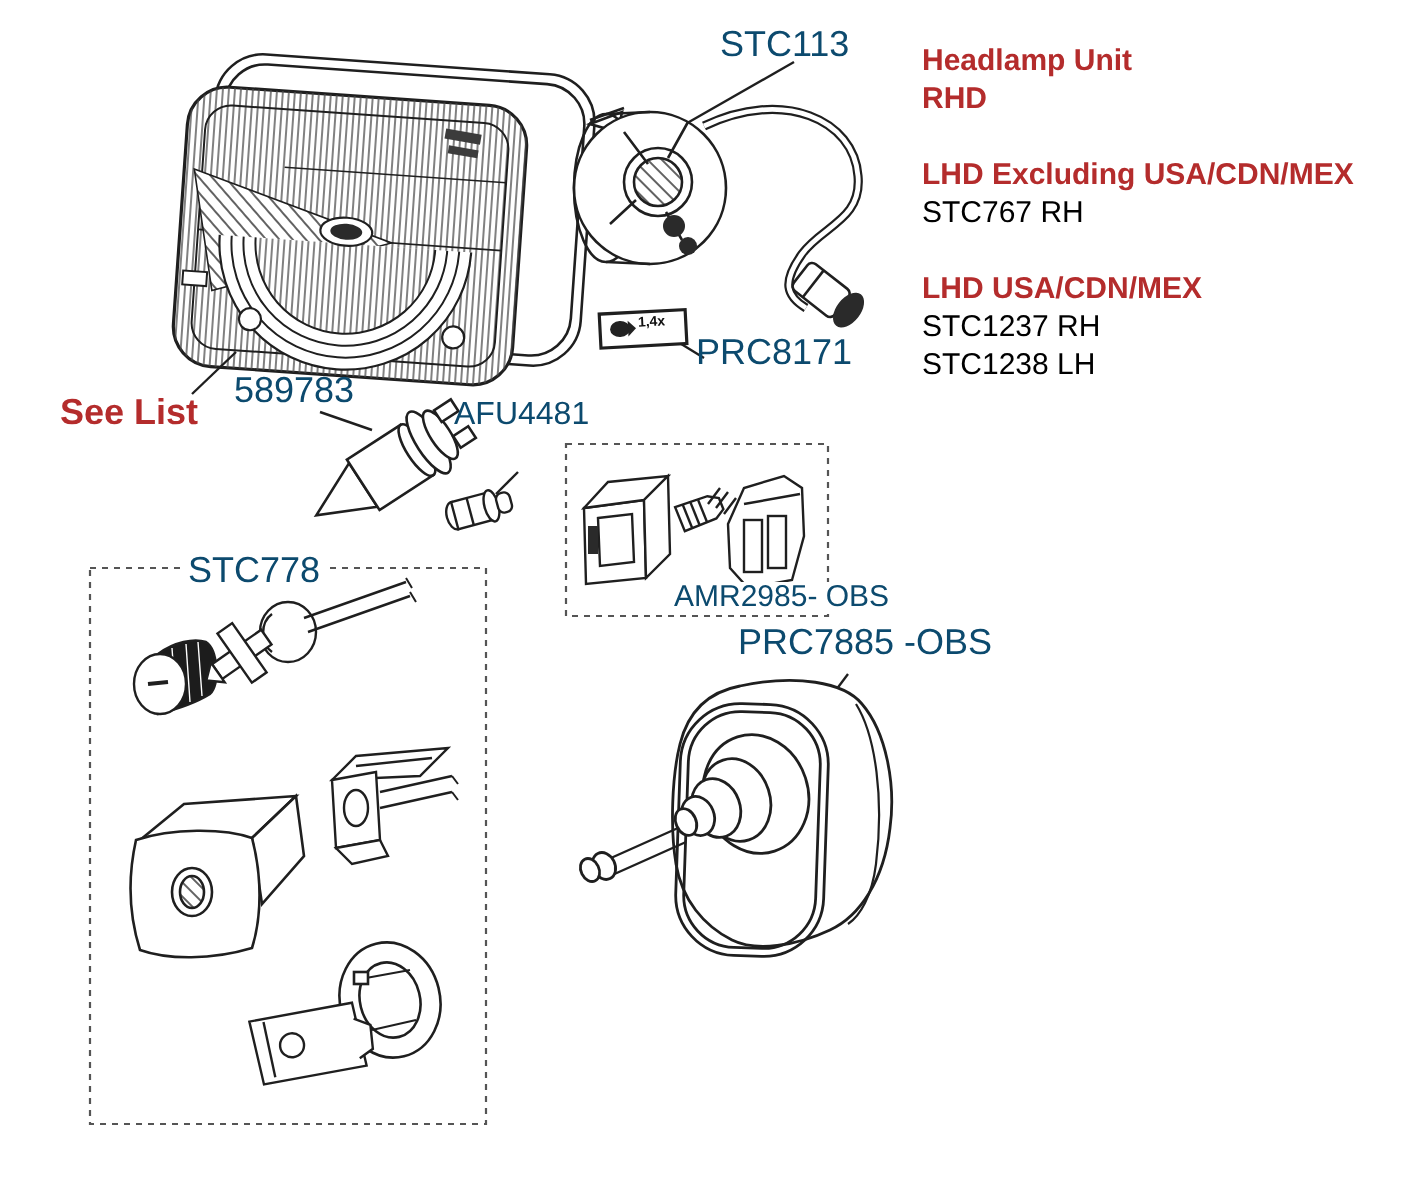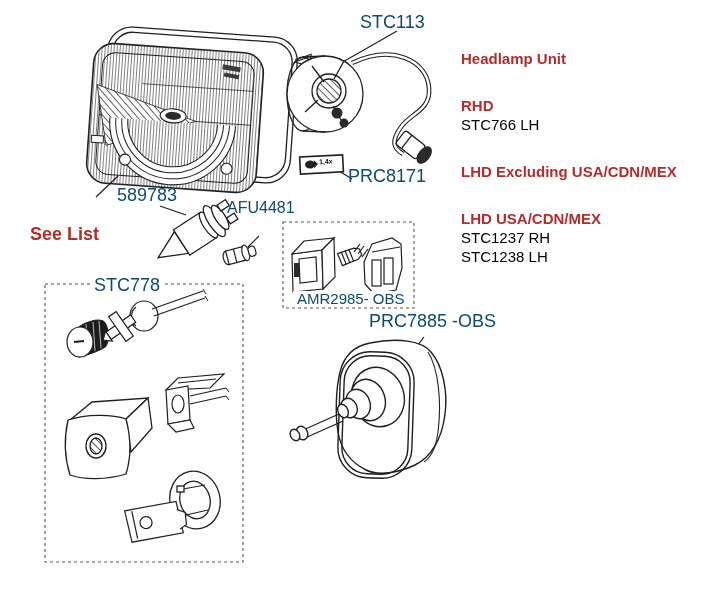--- a/index.html
+++ b/index.html
@@ -3,22 +3,22 @@
 <meta charset="utf-8">
 <style>
   html,body{margin:0;padding:0;}
   body{width:712px;height:594px;position:relative;background:#ffffff;overflow:hidden;
        font-family:"Liberation Sans",sans-serif;}
   #stage{position:absolute;left:0;top:0;width:712px;height:594px;}
   svg{position:absolute;left:0;top:0;}
   .lbl{position:absolute;white-space:nowrap;color:#0c4a6e;line-height:1.05;}
   .big{font-size:18px;}
   .med{font-size:16px;}
-  .sm{font-size:15px;}
-  .red{color:#b42c2c;font-weight:bold;margin-top:28px;}
+  .sm{font-size:15px;margin-left:40px;}
+  .red{color:#b42c2c;font-weight:bold;}
   .boxlbl{background:#ffffff;padding:0 4px;}
   .tiny{font-size:7px;font-weight:bold;color:#111;}
   .panel{position:absolute;left:461px;top:21px;font-size:15px;}
   .panel .section{margin-bottom:19px;}
   .panel .line{line-height:19px;}
 </style>
 </head>
 <body>
 
 <div id="stage">
@@ -231,24 +231,24 @@
   <div class="lbl med" style="left:227px;top:200px;">AFU4481</div>
   <div class="lbl big boxlbl" style="left:90px;top:276px;">STC778</div>
   <div class="lbl sm boxlbl" style="left:293px;top:291px;">AMR2985- OBS</div>
   <div class="lbl big" style="left:369px;top:312px;">PRC7885 -OBS</div>
   <div class="lbl tiny" style="left:319px;top:158px;transform:rotate(-3deg);">1,4x</div>
 
   <div class="panel">
     <div class="section">
       <div class="line red">Headlamp Unit</div>
       <div class="line red">RHD</div>
-      <div class="line">STC766 LH</div>
     </div>
     <div class="section">
       <div class="line red">LHD Excluding USA/CDN/MEX</div>
+      <div class="line">STC767 RH</div>
     </div>
     <div class="section">
       <div class="line red">LHD USA/CDN/MEX</div>
       <div class="line">STC1237 RH</div>
       <div class="line">STC1238 LH</div>
     </div>
   </div>
 
 </div>
 

